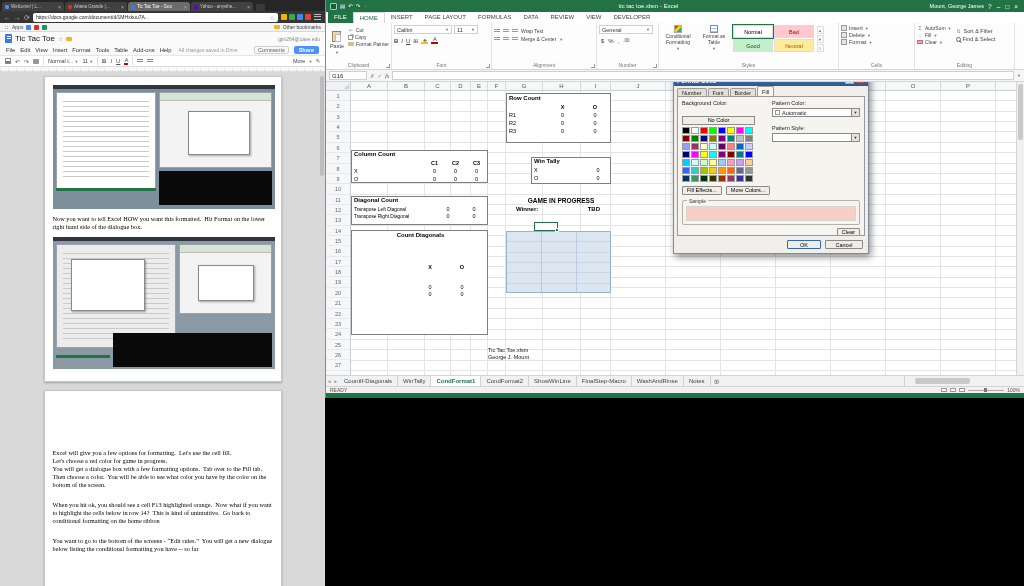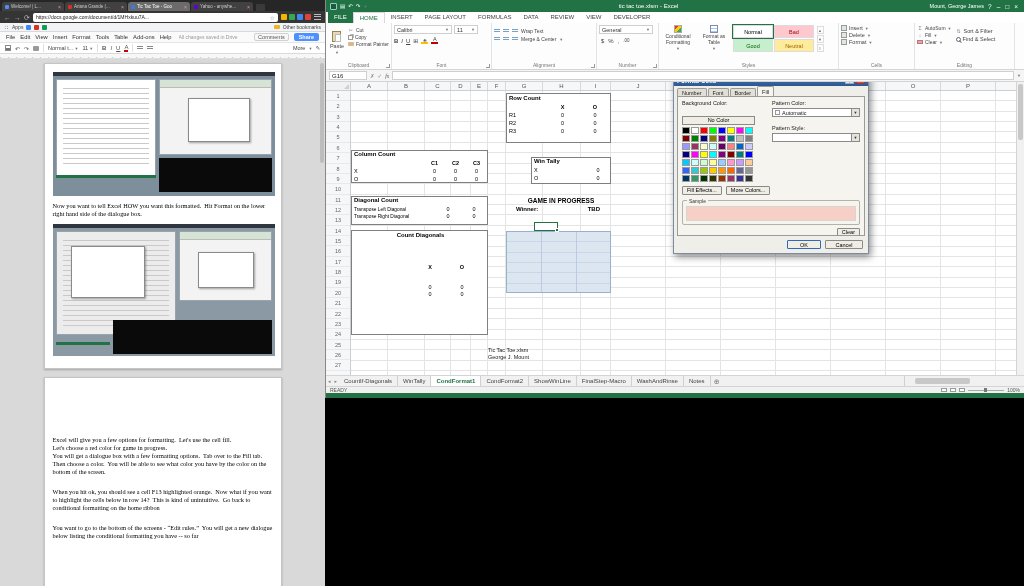--- a/index.html
+++ b/index.html
@@ -266,20 +266,27 @@
           <span class="bm-fav" style="background: rgb(66, 133, 244);"></span>
           <span class="bm-fav" style="background: rgb(217, 48, 37);"></span>
           <span class="bm-fav" style="background: rgb(15, 157, 88);"></span>
         </div>
       <span class="bm-spacer"></span>
       <span class="bm-folder"></span>
       <span>Other bookmarks</span>
     </div>
 
     <div class="gd-head">
+      <div class="gd-titlerow">
+        <span class="gd-docicon"></span>
+        <span class="gd-title">Tic Tac Toe</span>
+        <span class="gd-star">☆</span>
+        <span class="bm-folder"></span>
+        <span class="gd-account">gjm264@case.edu</span>
+      </div>
       <div class="gd-menurow">
         <div style="display:flex;gap:5px;">
             <span class="gd-menu">File</span>
             <span class="gd-menu">Edit</span>
             <span class="gd-menu">View</span>
             <span class="gd-menu">Insert</span>
             <span class="gd-menu">Format</span>
             <span class="gd-menu">Tools</span>
             <span class="gd-menu">Table</span>
             <span class="gd-menu">Add-ons</span>

